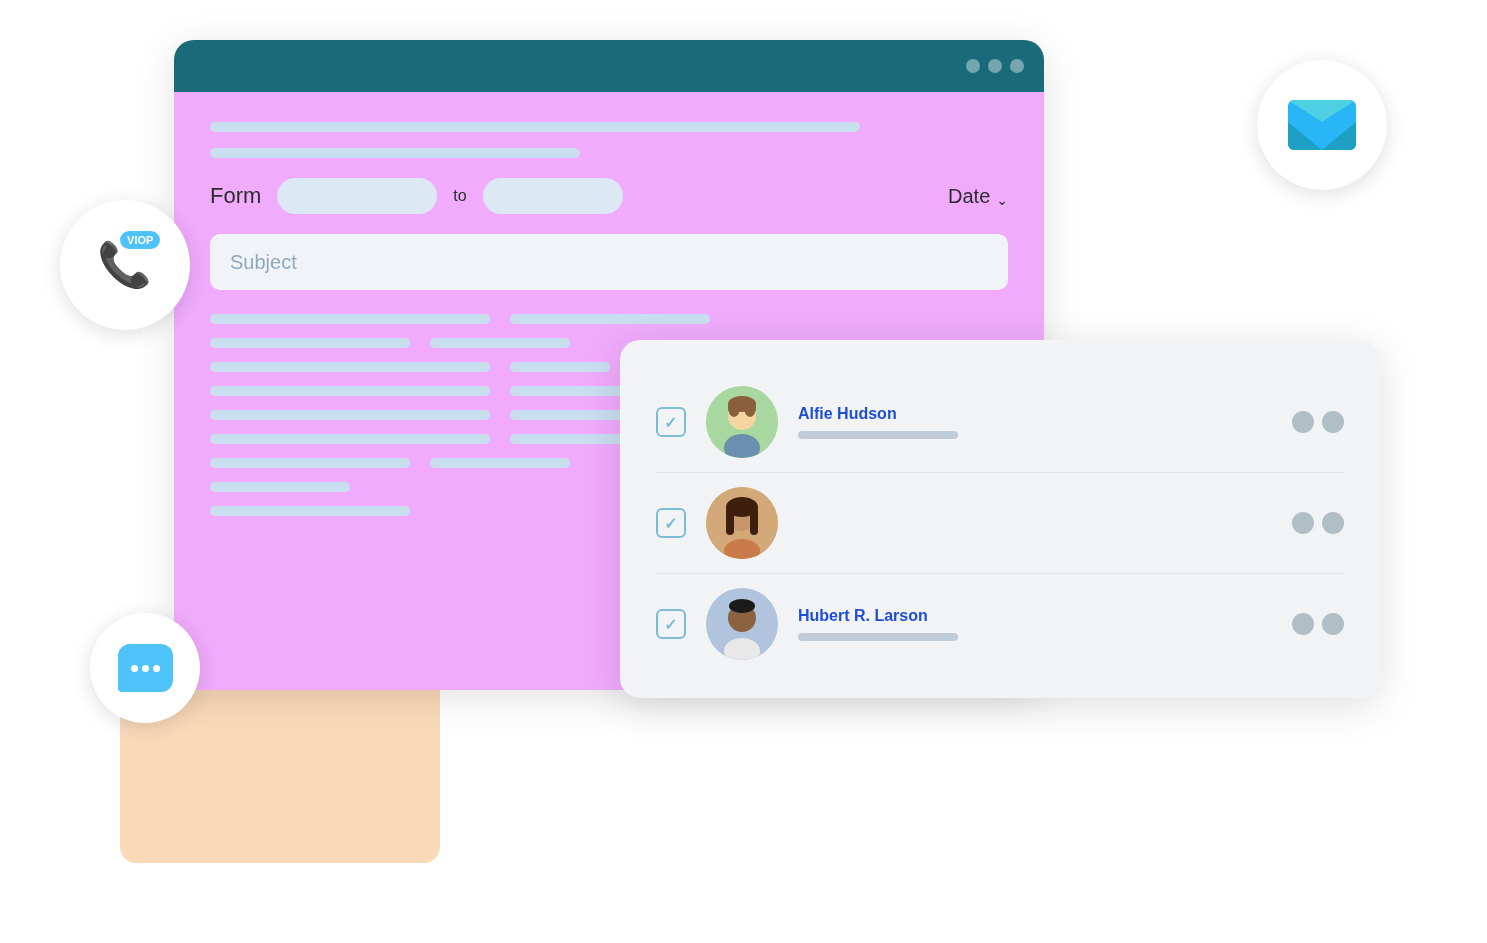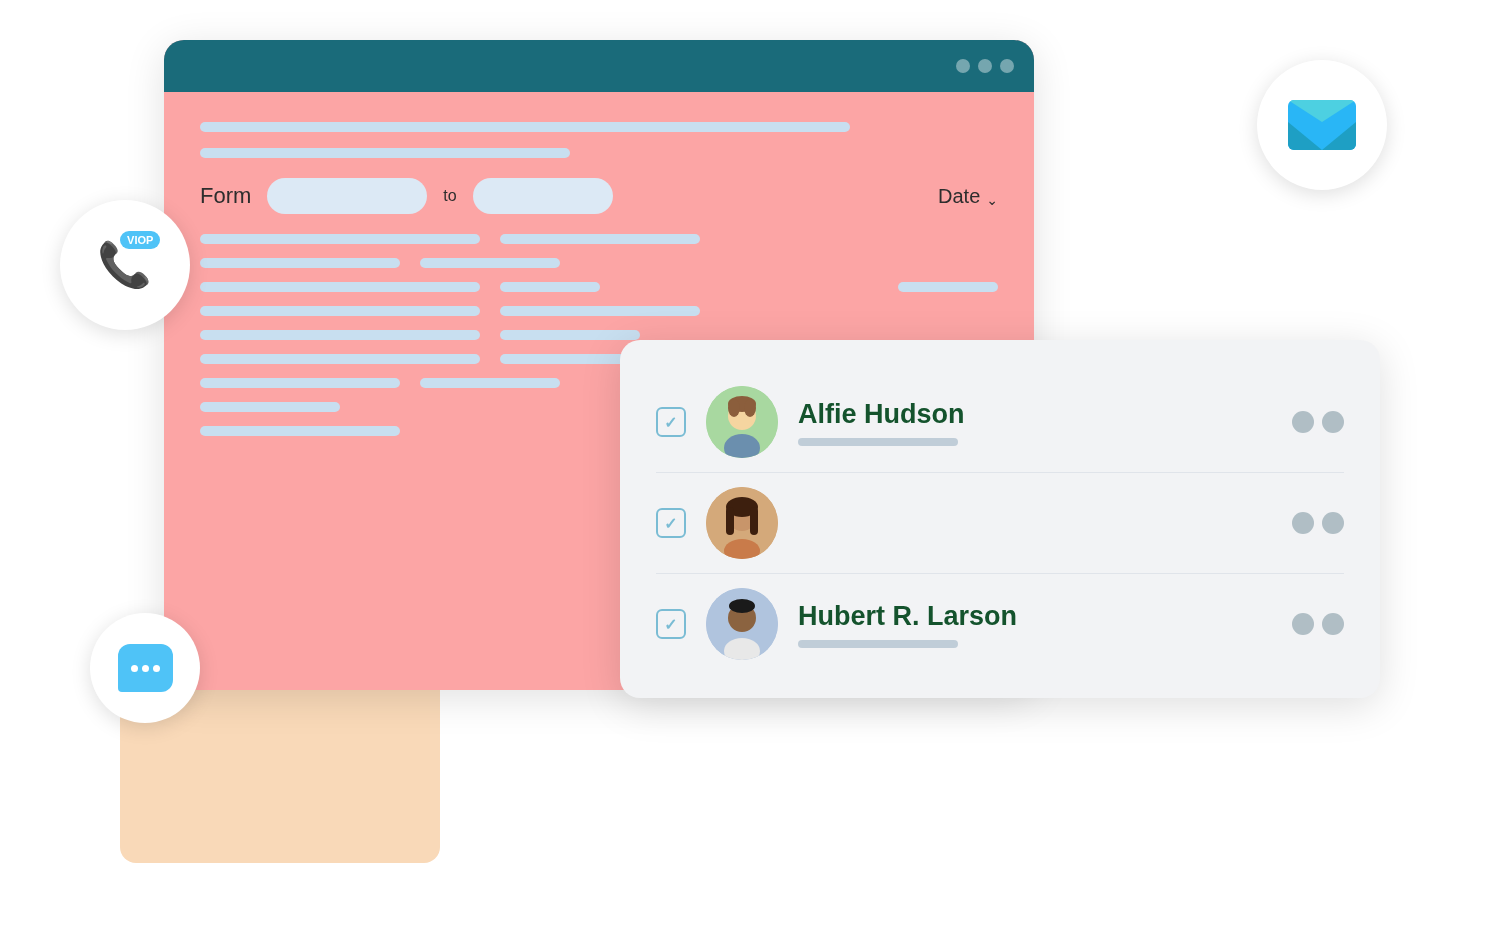--- a/index.html
+++ b/index.html
@@ -27,24 +27,24 @@
       height: 200px;
       background: #f9d9b8;
       border-radius: 16px;
       z-index: 0;
     }
 
     
     .form-card {
       position: absolute;
       top: 40px;
-      left: 164px;
+      left: 174px;
       width: 870px;
       height: 650px;
-      background: #fca5a5;
+      background: #f0abfc;
       border-radius: 20px;
       box-shadow: 0 8px 40px rgba(0,0,0,0.12);
       z-index: 2;
       overflow: hidden;
     }
 
     .form-card-header {
       background: #1a6b7a;
       height: 52px;
       display: flex;
@@ -245,23 +245,23 @@
     }
 
     .candidate-info {
       flex: 1;
       display: flex;
       flex-direction: column;
       gap: 8px;
     }
 
     .candidate-name {
-      font-size: 27px;
+      font-size: 16px;
       font-weight: 600;
-      color: #14532d;
+      color: #1d4ed8;
     }
 
     .candidate-sub-line {
       height: 8px;
       border-radius: 4px;
       background: #c0cdd8;
       width: 160px;
     }
 
     .action-dots {
@@ -411,20 +411,23 @@
         <span class="form-label">Form</span>
         <div class="form-pill"></div>
         <span class="form-to">to</span>
         <div class="form-pill-sm"></div>
         <div class="date-btn">
           <span>Date</span>
           <span class="chevron-icon">⌄</span>
         </div>
       </div>
 
+      <div class="subject-field">
+        <span class="subject-label">Subject</span>
+      </div>
 
       <div class="content-lines">
         <div class="line-row">
           <div class="line line-long"></div>
           <div class="line line-med"></div>
         </div>
         <div class="line-row">
           <div class="line line-med"></div>
           <div class="line line-short"></div>
         </div>

